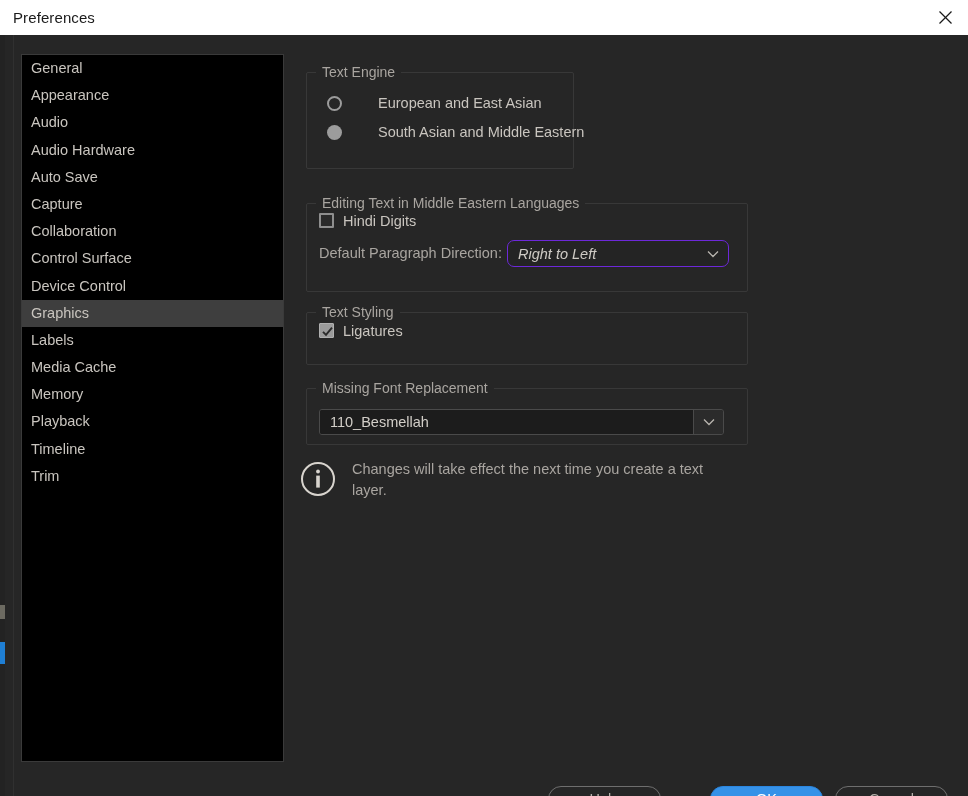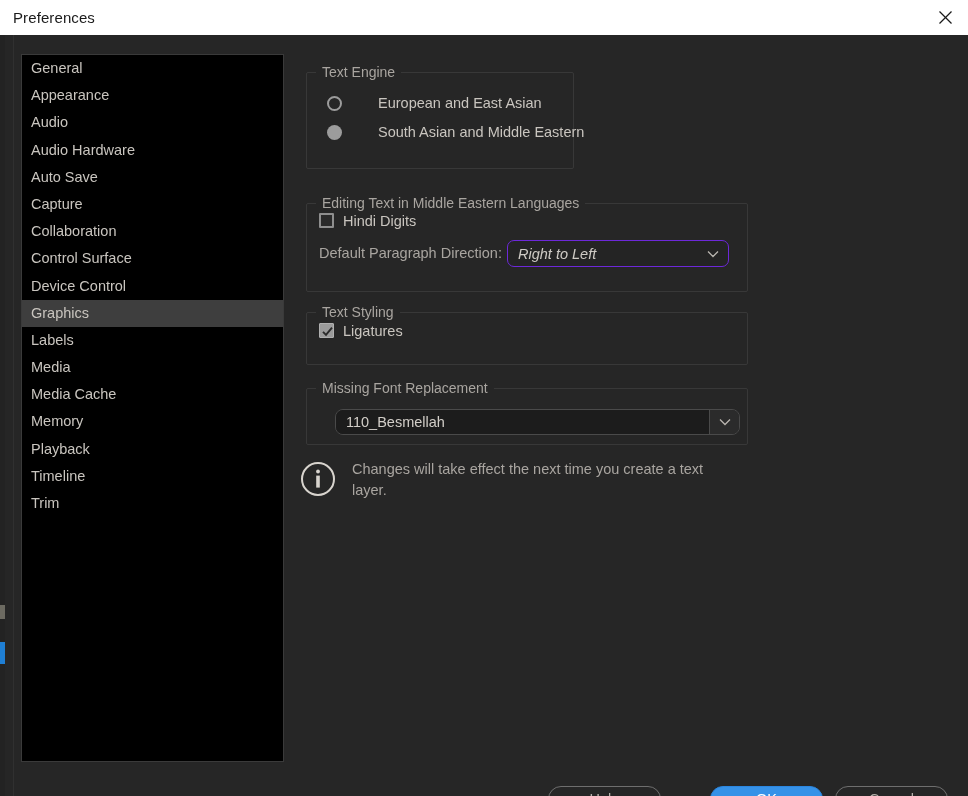--- a/index.html
+++ b/index.html
@@ -244,24 +244,23 @@
   }
 
   #select-paragraph-direction { left: 200px; top: 36px; width: 222px; height: 27px; }
 
   
   .combo {
     position: absolute;
     box-sizing: border-box;
     display: flex;
     border: 1px solid #4a4a4a;
-    border-radius: 8px;
+    border-radius: 3px;
     overflow: hidden;
     cursor: pointer;
-    margin-left: 16px;
   }
   .combo-value {
     flex: 1;
     background: #1c1c1c;
     padding-left: 10px;
     font-size: 14.5px;
     color: #d2cec8;
     display: flex;
     align-items: center;
     white-space: nowrap;
@@ -348,21 +347,20 @@
       <div class="sidebar-item"><span>Appearance</span></div>
       <div class="sidebar-item"><span>Audio</span></div>
       <div class="sidebar-item"><span>Audio Hardware</span></div>
       <div class="sidebar-item"><span>Auto Save</span></div>
       <div class="sidebar-item"><span>Capture</span></div>
       <div class="sidebar-item"><span>Collaboration</span></div>
       <div class="sidebar-item"><span>Control Surface</span></div>
       <div class="sidebar-item"><span>Device Control</span></div>
       <div class="sidebar-item selected"><span>Graphics</span></div>
       <div class="sidebar-item"><span>Labels</span></div>
-      <div class="sidebar-item"><span>Media</span></div>
       <div class="sidebar-item"><span>Media Cache</span></div>
       <div class="sidebar-item"><span>Memory</span></div>
       <div class="sidebar-item"><span>Playback</span></div>
       <div class="sidebar-item"><span>Timeline</span></div>
       <div class="sidebar-item"><span>Trim</span></div>
     </div>
 
     <div class="panel">
 
       <div class="group" id="grp-text-engine">

